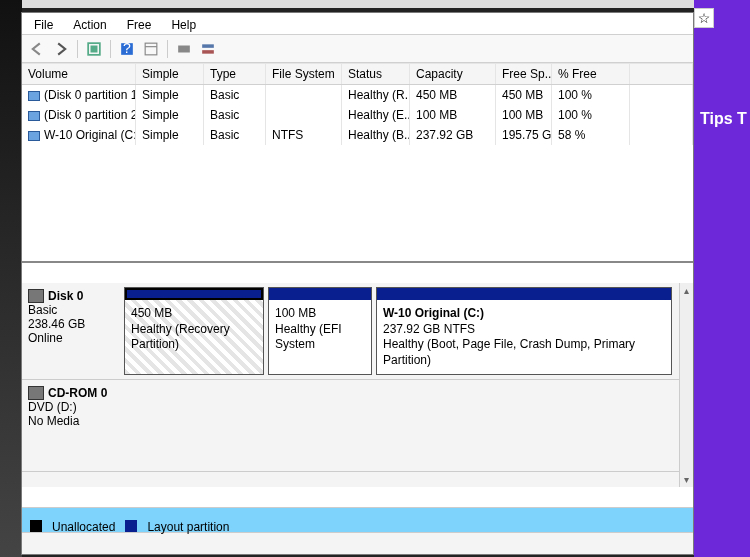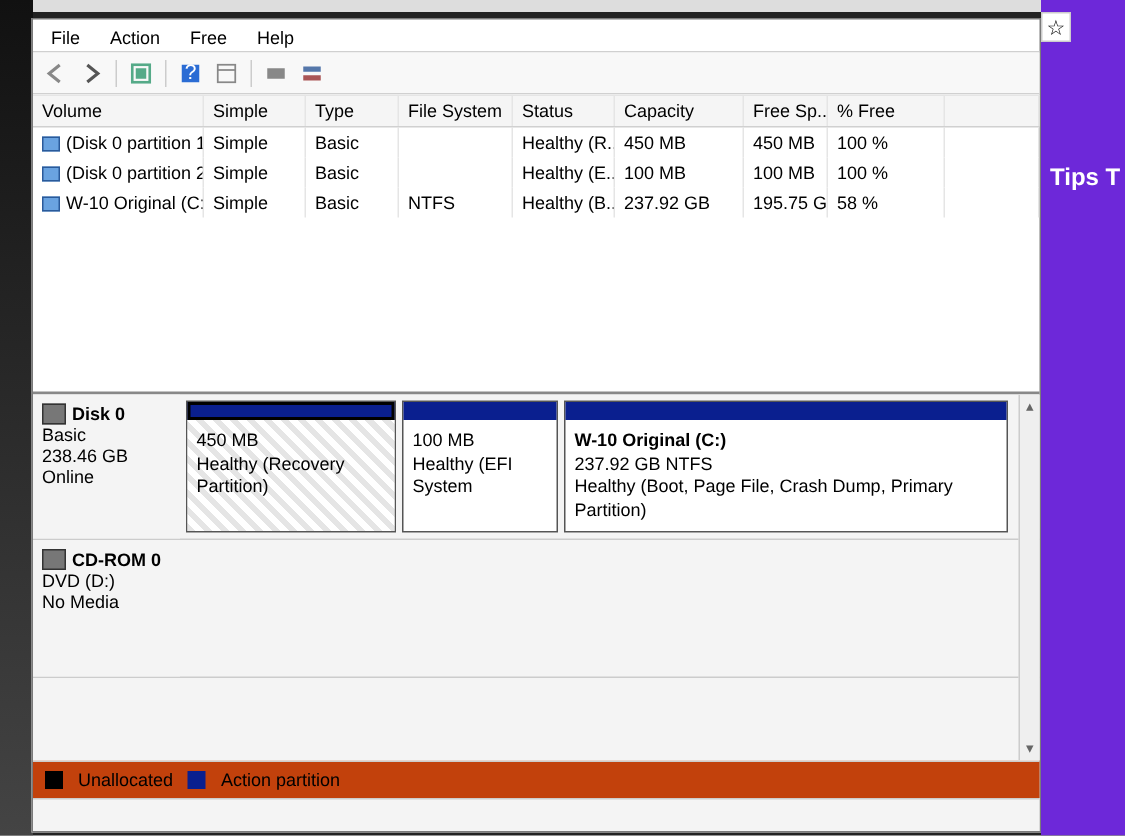--- a/index.html
+++ b/index.html
@@ -26,21 +26,21 @@
 .winbtns { display:flex; }
 .winbtn { width:44px; height:30px; display:flex; align-items:center; justify-content:center; font-size:14px; font-family:sans-serif;}
 
 .menubar { height:22px; display:flex; align-items:flex-end; padding:0 4px; gap:4px; border-bottom:1px solid #d0d0d0;}
 .menuitem { padding:2px 8px; }
 .toolbar { height:28px; display:flex; align-items:center; padding:2px 4px; gap:2px; border-bottom:1px solid #d0d0d0; background:#f8f8f8;}
 .tbtn { width:22px; height:22px; display:flex; align-items:center; justify-content:center; border:1px solid transparent;}
 .tbtn svg{width:14px;height:14px;}
 .sep{width:1px;height:18px;background:#ccc;margin:0 3px;}
 
-.content { flex:1; display:flex; flex-direction:column; position:relative; }
+.content { flex:1; display:flex; flex-direction:column; position:relative;gap:20px; }
 
 
 .vlist { height:200px; overflow:auto; border-bottom:2px solid #888;}
 .vhead { display:flex; background:#fff; border-bottom:1px solid #d0d0d0; position:sticky; top:0;}
 .vhead .col, .vrow .col { padding:3px 6px; border-right:1px solid #e5e5e5; overflow:hidden; white-space:nowrap;}
 .vhead .col { background:#f5f5f5; border-top:1px solid #e5e5e5; font-weight:normal;}
 .vrow { display:flex; }
 .c0{width:114px}.c1{width:68px}.c2{width:62px}.c3{width:76px}.c4{width:68px}.c5{width:86px}.c6{width:56px}.c7{width:78px}.c8{flex:1}
 .volico{display:inline-block;width:12px;height:10px;background:#6aa3e0;border:1px solid #2a5a9a;margin-right:4px;vertical-align:middle;}
 
@@ -57,21 +57,21 @@
 .part .body{padding:6px 6px; flex:1; font-size:12px; line-height:1.3;}
 .part.hatched .body{
   background-image:repeating-linear-gradient(45deg,#e5e5e5 0 4px,#fff 4px 8px);
 }
 .part .title{font-weight:normal;}
 .part.primary .title{font-weight:bold;}
 .scroll-v{position:absolute;right:0;top:0;bottom:0;width:14px;background:#efefef;display:flex;flex-direction:column;justify-content:space-between;align-items:center;border-left:1px solid #ccc;}
 .scroll-v .arr{font-size:10px;color:#666;padding:2px;}
 
 
-.legend{height:24px; border-top:1px solid #ccc; background:#c2410c; display:flex; align-items:center; gap:10px; padding:12px 8px;}
+.legend{height:24px; border-top:1px solid #ccc; background:#7dd3fc; display:flex; align-items:flex-start; gap:10px; padding:12px 8px;}
 .swatch{width:12px;height:12px;display:inline-block;}
 .sw-un{background:#000;}
 .sw-pp{background:#0a1f8f;}
 
 .statusbar{height:22px;background:#f4f4f4;border-top:1px solid #ccc;}
 </style>
 </head>
 <body>
 
 <div class="bg-left"></div>
@@ -230,18 +230,18 @@
       <div class="scroll-v">
         <span class="arr">▴</span>
         <span class="arr">▾</span>
       </div>
     </div>
 
     <div class="legend">
       <span class="swatch sw-un"></span>
       <span>Unallocated</span>
       <span class="swatch sw-pp"></span>
-      <span>Action partition</span>
+      <span>Layout partition</span>
     </div>
   </div>
 
   <div class="statusbar"></div>
 </div>
 
 </body></html>

